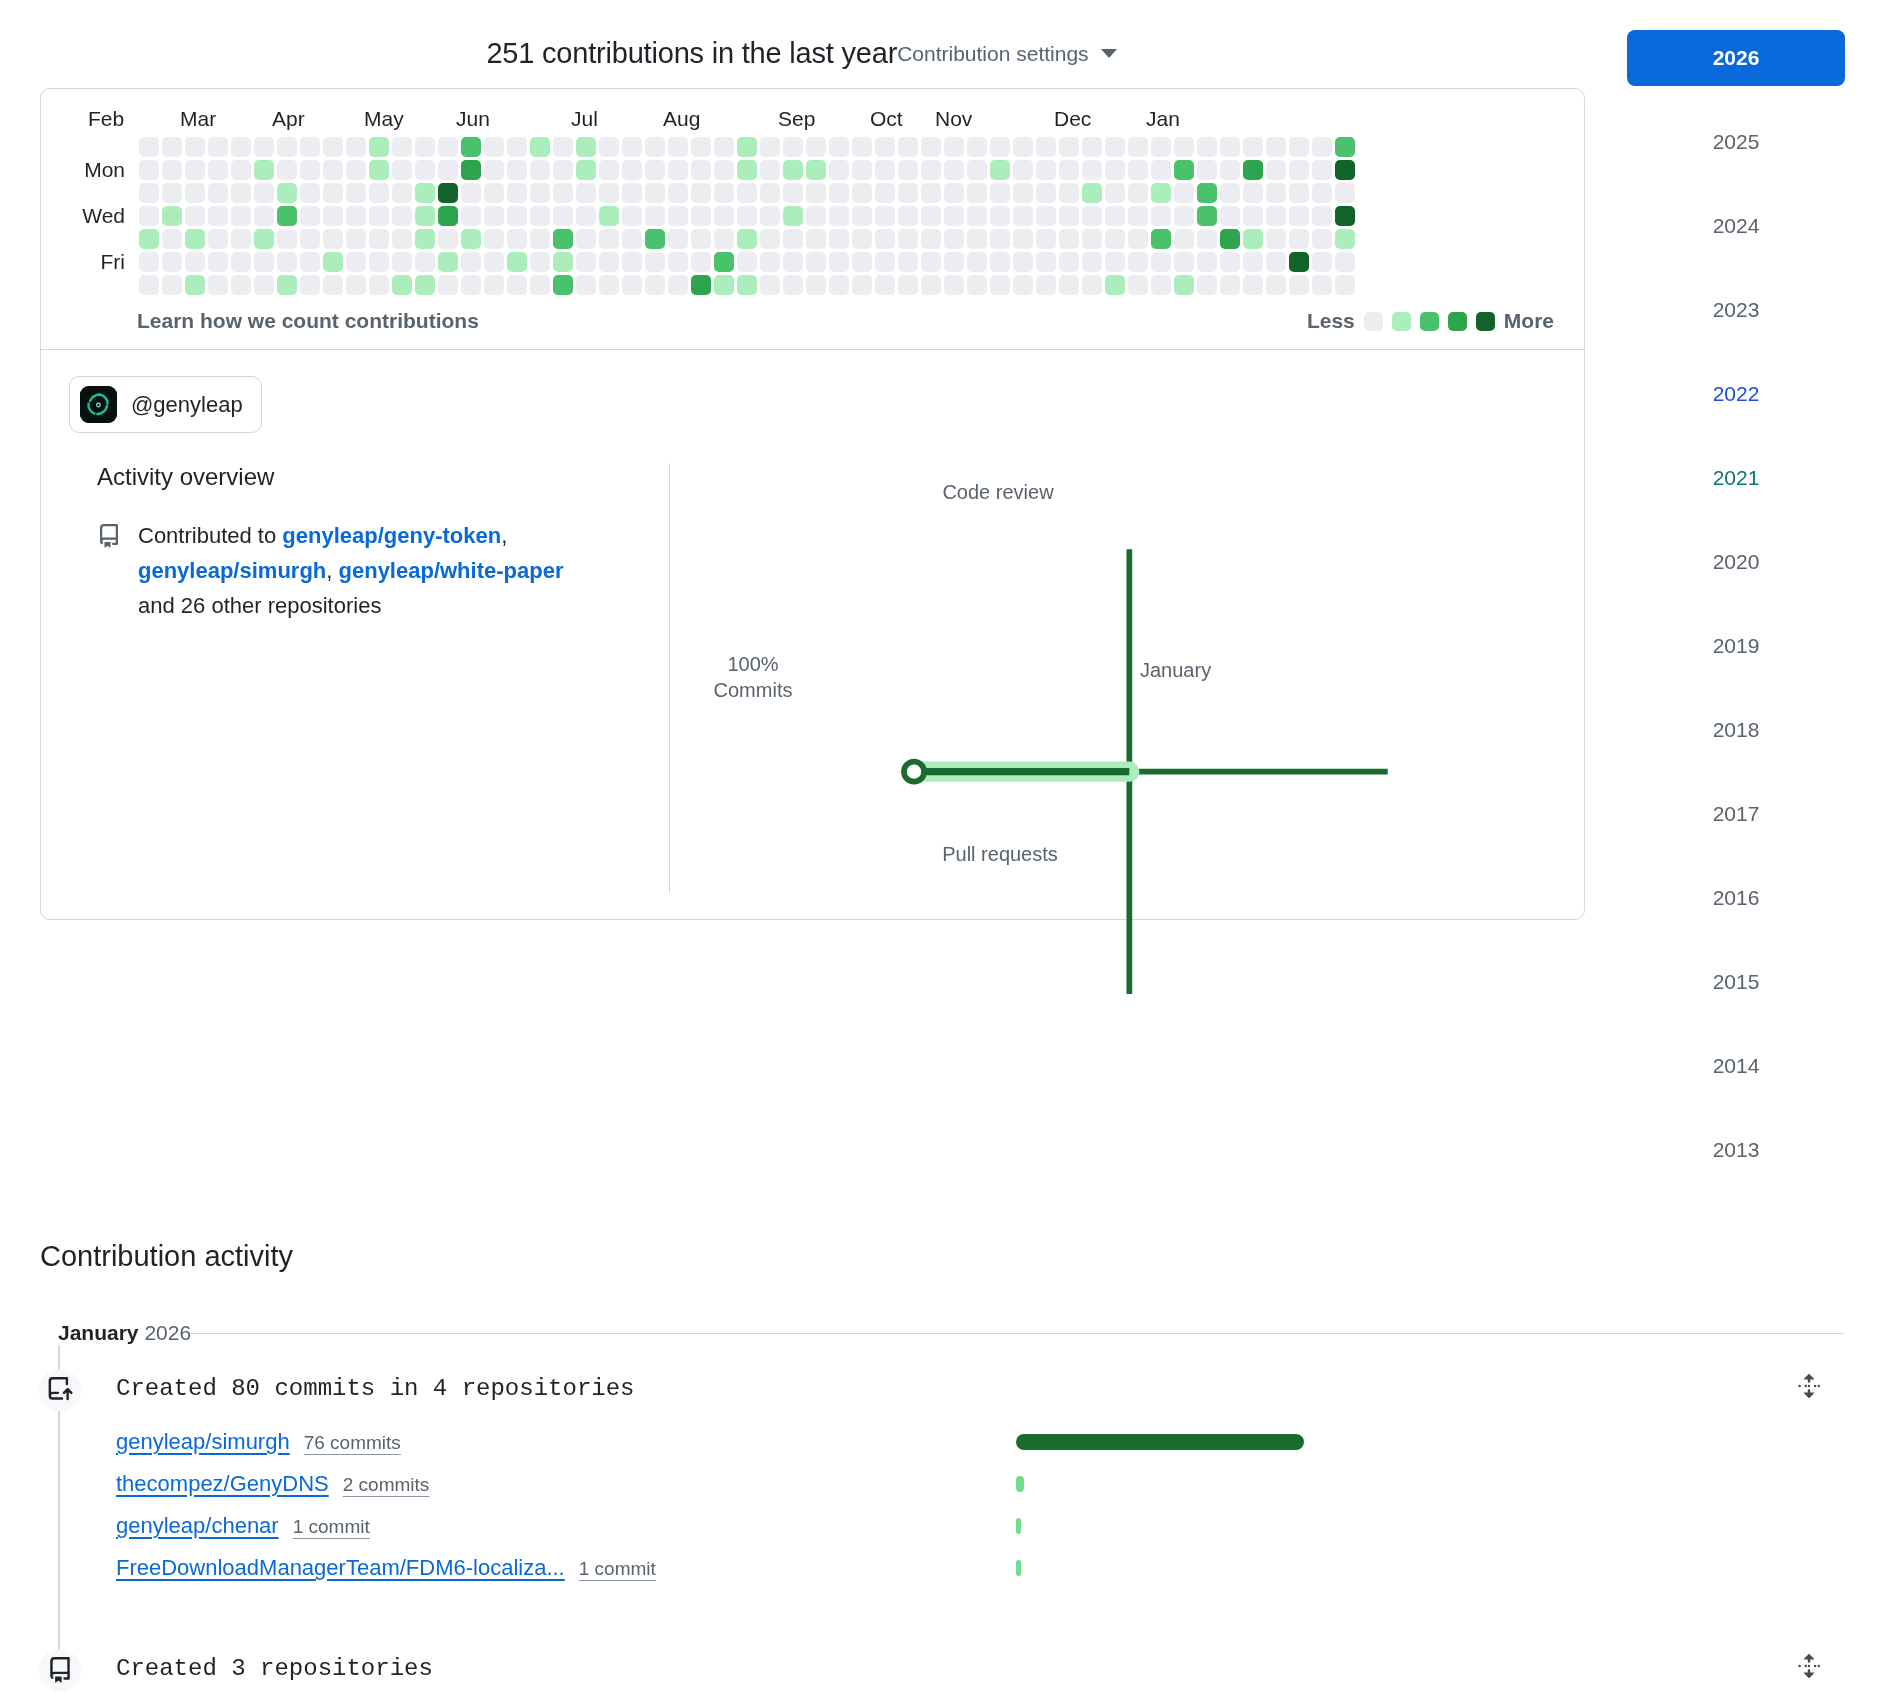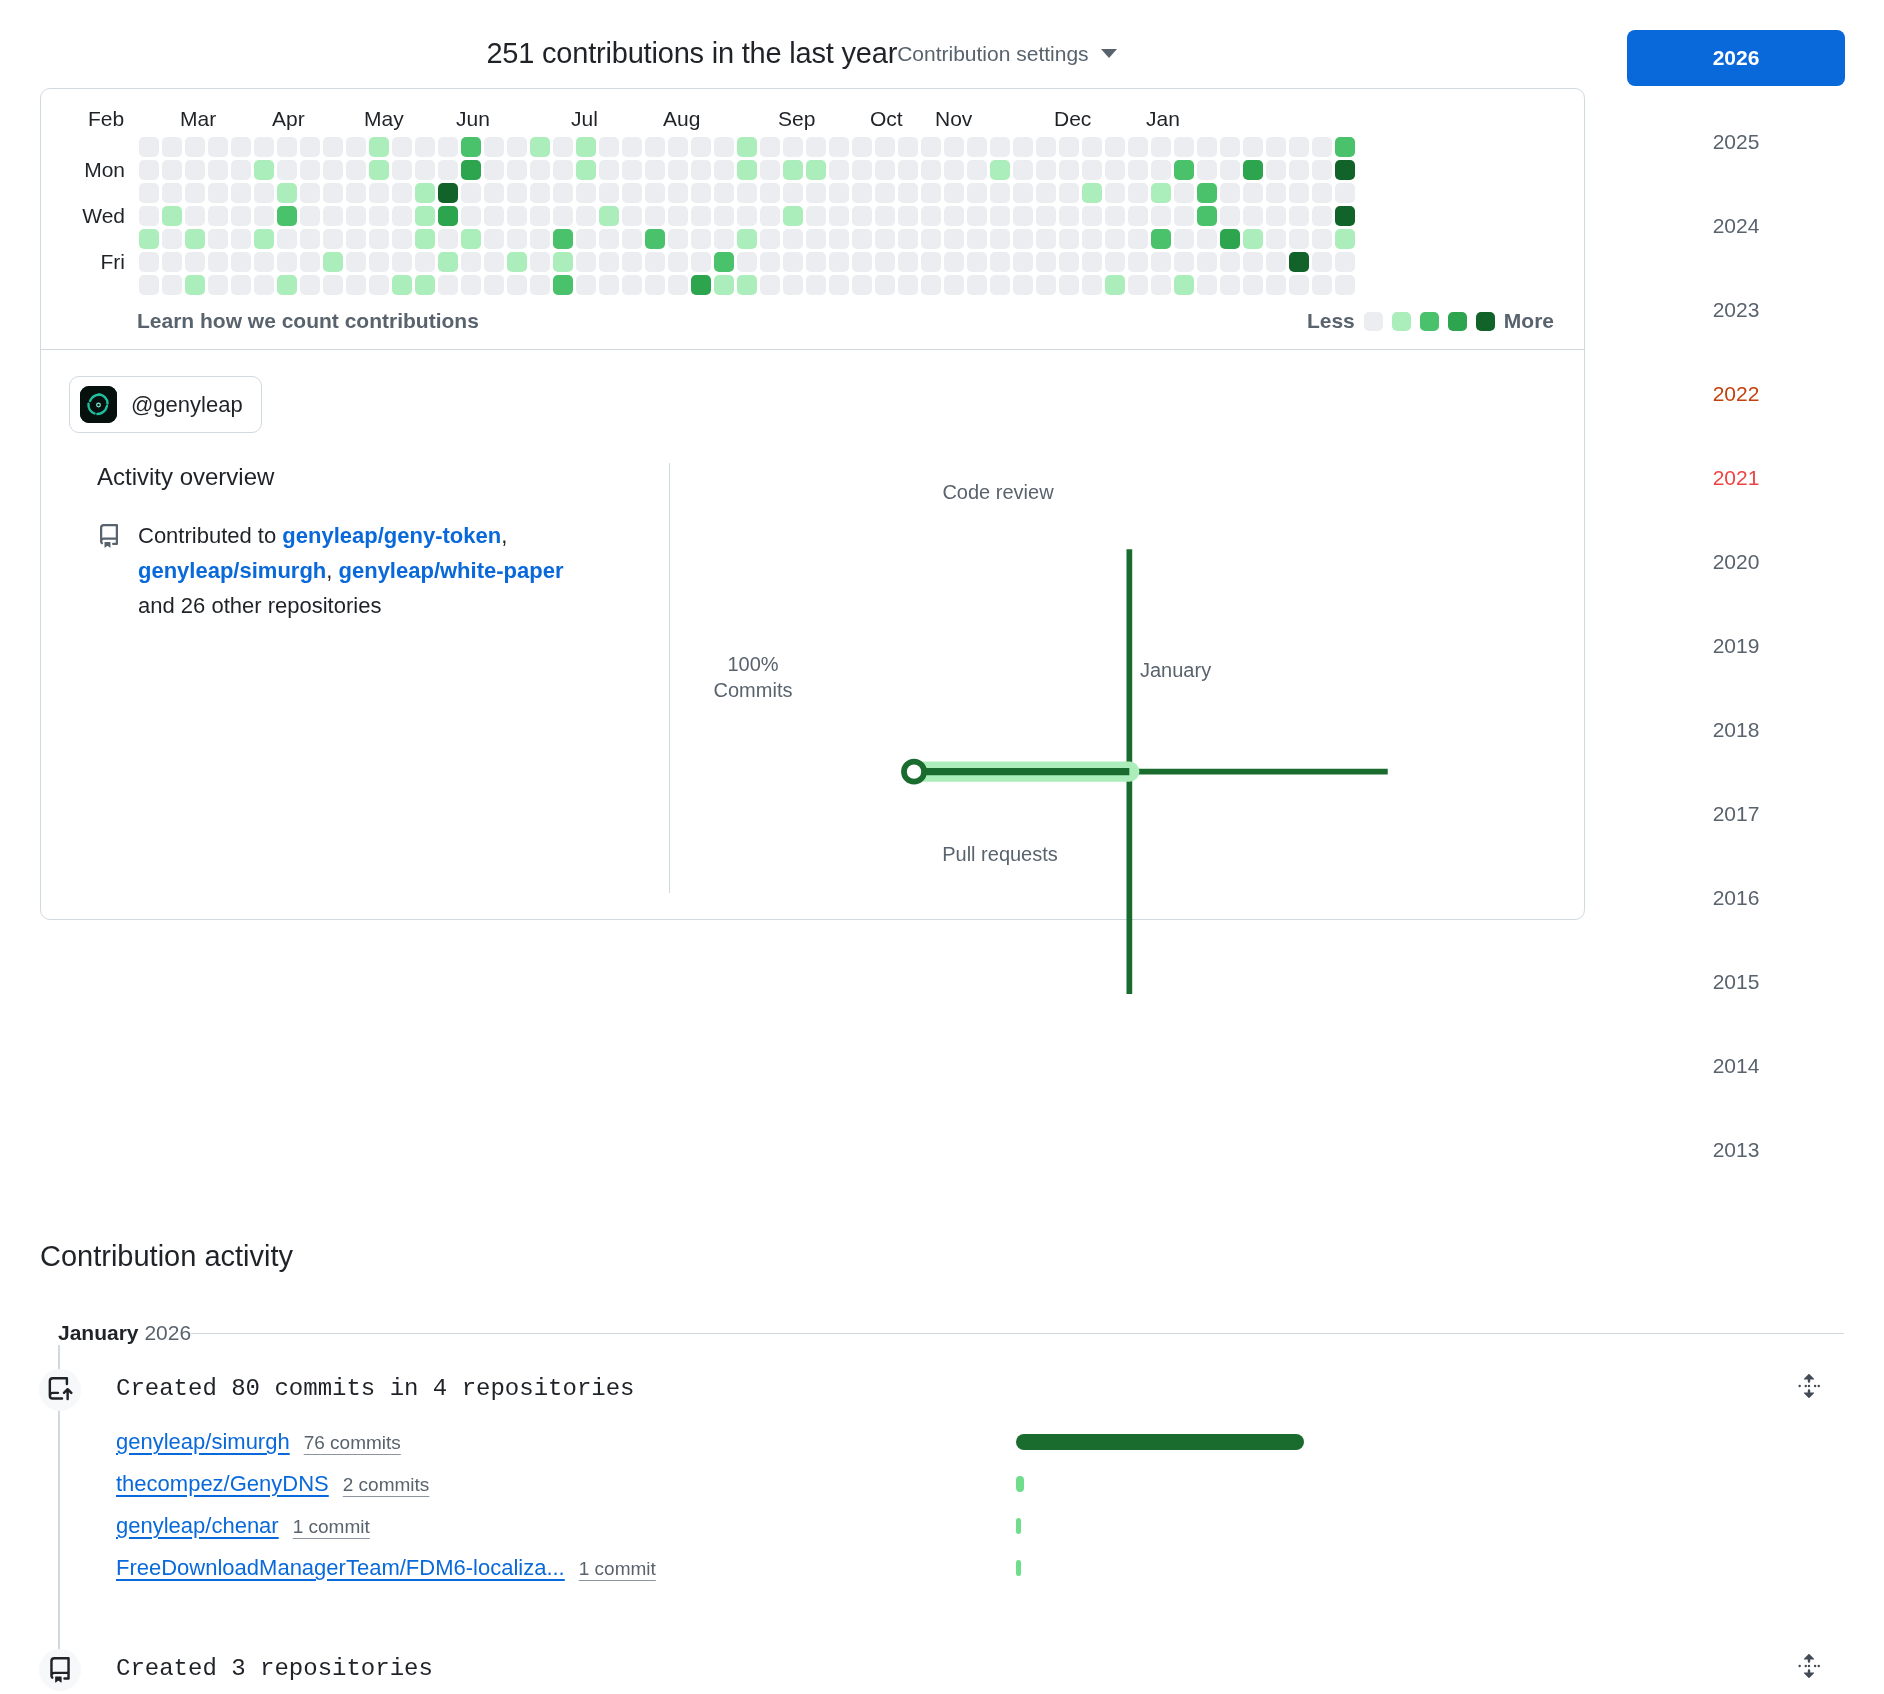--- a/index.html
+++ b/index.html
@@ -698,22 +698,22 @@
         </div>
       </div>
     </div>
   </div>
 
   <div class="year-col" id="yearcol">
       <div style="font-size: 21px; padding: 16px 0px; margin-bottom: 28px; text-align: center; border-radius: 8px; cursor: pointer; background: rgb(9, 105, 218); color: rgb(255, 255, 255); font-weight: bold;">2026</div>
       <div style="font-size: 21px; padding: 16px 0px; margin-bottom: 28px; text-align: center; border-radius: 8px; cursor: pointer; color: rgb(89, 99, 110);">2025</div>
       <div style="font-size: 21px; padding: 16px 0px; margin-bottom: 28px; text-align: center; border-radius: 8px; cursor: pointer; color: rgb(89, 99, 110);">2024</div>
       <div style="font-size: 21px; padding: 16px 0px; margin-bottom: 28px; text-align: center; border-radius: 8px; cursor: pointer; color: rgb(89, 99, 110);">2023</div>
-      <div style="font-size: 21px; padding: 16px 0px; margin-bottom: 28px; text-align: center; border-radius: 8px; cursor: pointer; color: #c2410c;">2022</div>
-      <div style="font-size: 21px; padding: 16px 0px; margin-bottom: 28px; text-align: center; border-radius: 8px; cursor: pointer; color: #ef4444;">2021</div>
+      <div style="font-size: 21px; padding: 16px 0px; margin-bottom: 28px; text-align: center; border-radius: 8px; cursor: pointer; color: #1d4ed8;">2022</div>
+      <div style="font-size: 21px; padding: 16px 0px; margin-bottom: 28px; text-align: center; border-radius: 8px; cursor: pointer; color: #0f766e;">2021</div>
       <div style="font-size: 21px; padding: 16px 0px; margin-bottom: 28px; text-align: center; border-radius: 8px; cursor: pointer; color: rgb(89, 99, 110);">2020</div>
       <div style="font-size: 21px; padding: 16px 0px; margin-bottom: 28px; text-align: center; border-radius: 8px; cursor: pointer; color: rgb(89, 99, 110);">2019</div>
       <div style="font-size: 21px; padding: 16px 0px; margin-bottom: 28px; text-align: center; border-radius: 8px; cursor: pointer; color: rgb(89, 99, 110);">2018</div>
       <div style="font-size: 21px; padding: 16px 0px; margin-bottom: 28px; text-align: center; border-radius: 8px; cursor: pointer; color: rgb(89, 99, 110);">2017</div>
       <div style="font-size: 21px; padding: 16px 0px; margin-bottom: 28px; text-align: center; border-radius: 8px; cursor: pointer; color: rgb(89, 99, 110);">2016</div>
       <div style="font-size: 21px; padding: 16px 0px; margin-bottom: 28px; text-align: center; border-radius: 8px; cursor: pointer; color: rgb(89, 99, 110);">2015</div>
       <div style="font-size: 21px; padding: 16px 0px; margin-bottom: 28px; text-align: center; border-radius: 8px; cursor: pointer; color: rgb(89, 99, 110);">2014</div>
       <div style="font-size: 21px; padding: 16px 0px; margin-bottom: 28px; text-align: center; border-radius: 8px; cursor: pointer; color: rgb(89, 99, 110);">2013</div>
     </div>
 </div>

